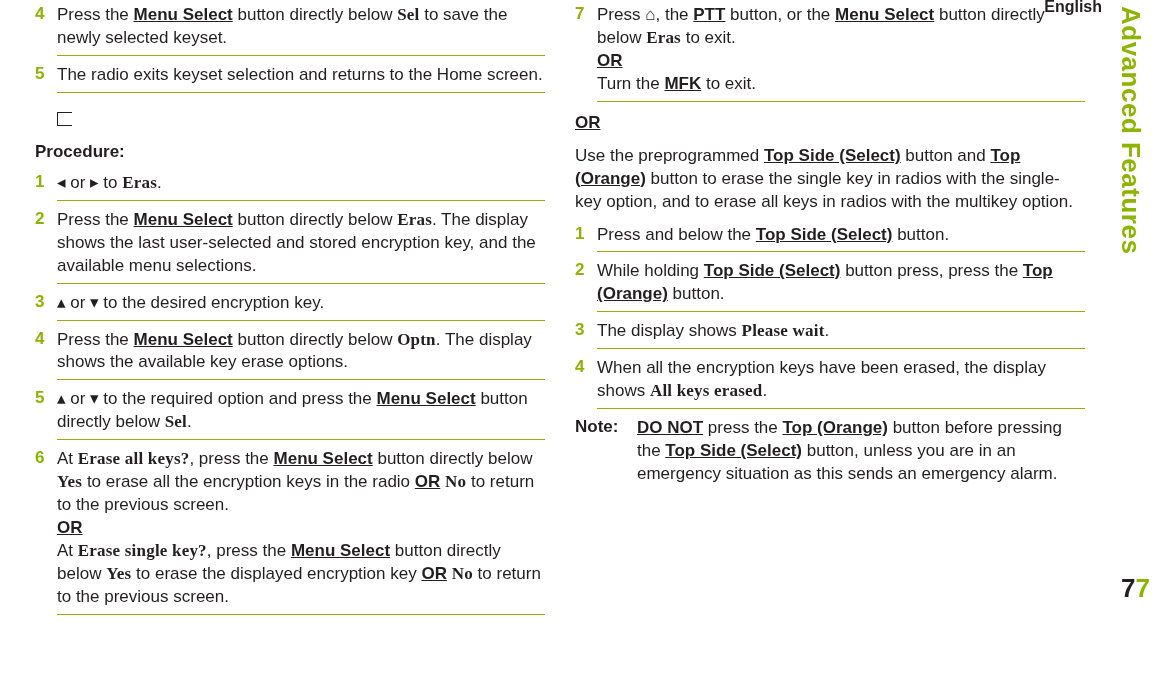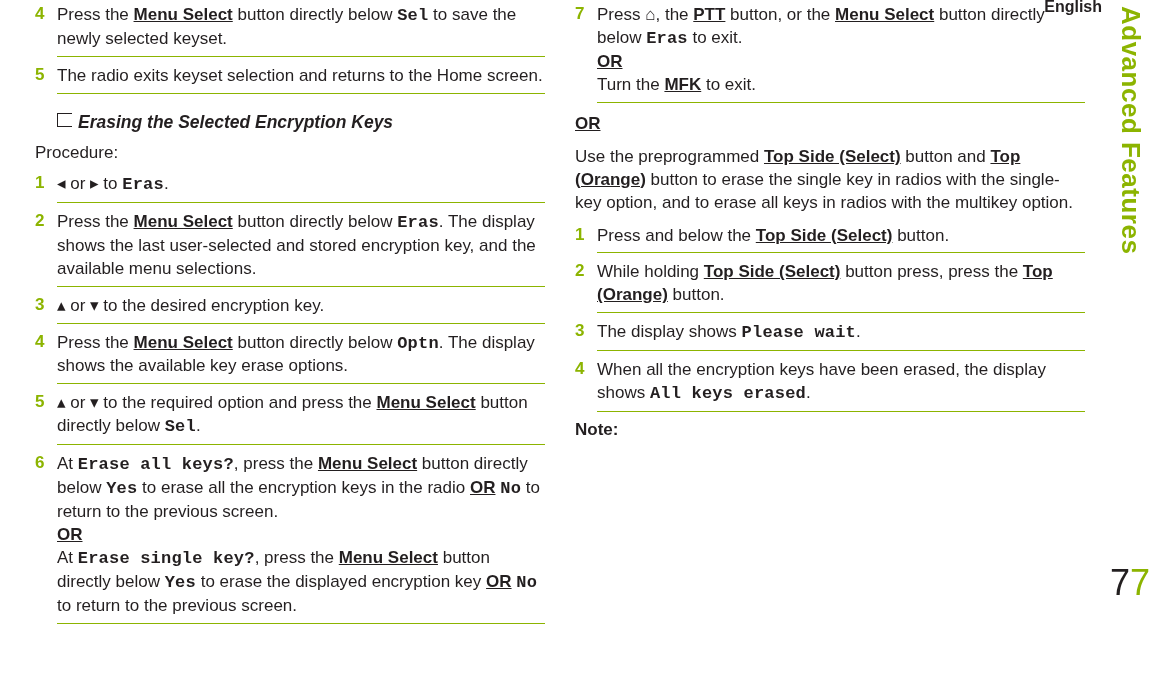--- a/index.html
+++ b/index.html
@@ -57,25 +57,25 @@
     border-right:none;
     position:relative;
     margin-right:6px;
     vertical-align:1px;
   }
   .plain {
     margin: 10px 0 10px 0;
     line-height: 1.35;
   }
   .proc-head {
-    font-weight: normal;
+    font-weight: bold;
     margin: 10px 0 10px 0;
   }
   .mono {
-    font-family: Liberation Mono, monospace;
+    font-family: Liberation Serif, serif;
     font-weight: 900;
     letter-spacing: 0.2px;
     margin-top: 16px;
   }
   .b { font-weight: bold; text-decoration: underline; }
   .glyph {
     font-family: Arial, sans-serif;
     font-weight: normal;
   }
   .sidebar {
@@ -94,22 +94,22 @@
     letter-spacing: 0.5px;
     font-family: Arial, sans-serif;
     position:absolute;
     top:0;right:4px;
   }
   .pagenum {
     position: absolute;
     bottom: 22px;
     right: 0;
     color: #8cb400;
-    font-weight: normal;
-    font-size: 36px;
+    font-weight: bold;
+    font-size: 26px;
   }
   .pagenum .dk { color: #231f20; }
   .english-label {
     position: absolute;
     top: -2px;
     right: 60px;
     font-size: 16px;
     color: #231f20;
     font-weight: bold;
   }
@@ -141,21 +141,21 @@
     </div>
     <div class="hr"></div>
 
     <div class="step">
       <div class="num">5</div>
       <div class="body">The radio exits keyset selection and returns to the Home screen.</div>
     </div>
     <div class="hr"></div>
 
     <div class="sectitle">
-      <span class="book-icon"></span><span>Erasing the Selected Encryption Keys</span>
+      <span class="book-icon"></span>
     </div>
 
 
     <div class="proc-head">Procedure:</div>
 
     <div class="step">
       <div class="num">1</div>
       <div class="body">
         <span class="glyph">◂ or ▸ to </span><span class="mono">Eras</span><span>.</span>
       </div>
@@ -251,20 +251,23 @@
     <div class="step">
       <div class="num">4</div>
       <div class="body">
         <span>When all the encryption keys have been erased, the display shows </span><span class="mono">All keys erased</span><span>.</span>
       </div>
     </div>
     <div class="hr"></div>
 
     <div class="note">
       <div class="note-label">Note:</div>
+      <div class="note-body">
+        <span class="b">DO NOT</span><span> press the </span><span class="b">Top (Orange)</span><span> button before pressing the </span><span class="b">Top Side (Select)</span><span> button, unless you are in an emergency situation as this sends an emergency alarm.</span>
+      </div>
     </div>
 
   </div>
 </div>
 
 <div class="sidebar">
   <div class="side-text">Advanced Features</div>
   <div class="pagenum">
     <span class="dk">7</span><span>7</span>
   </div>

